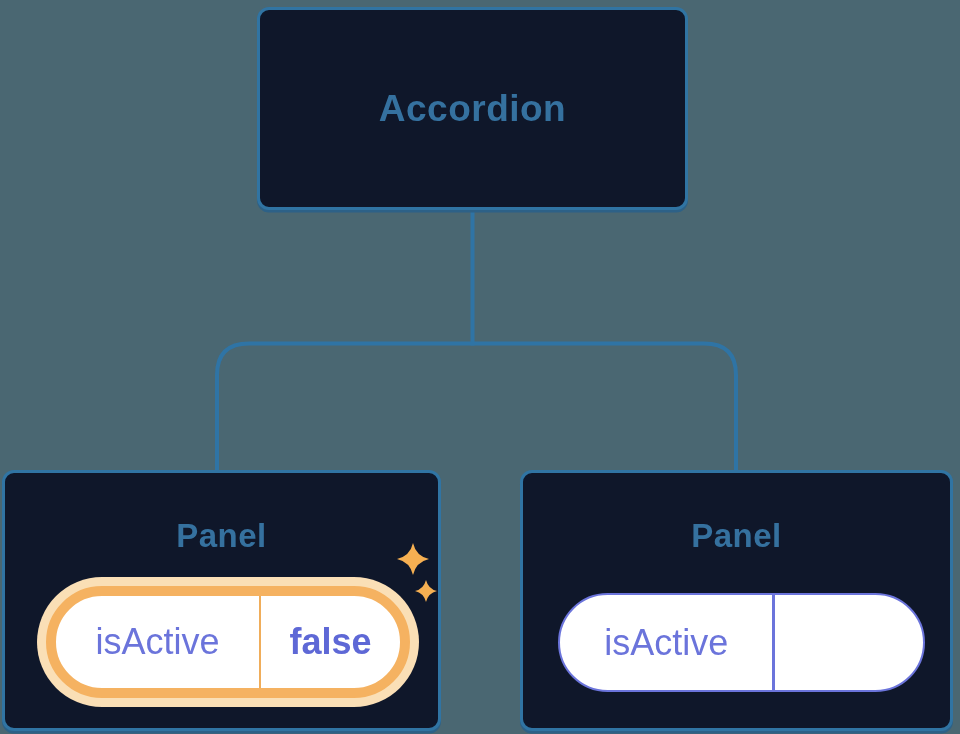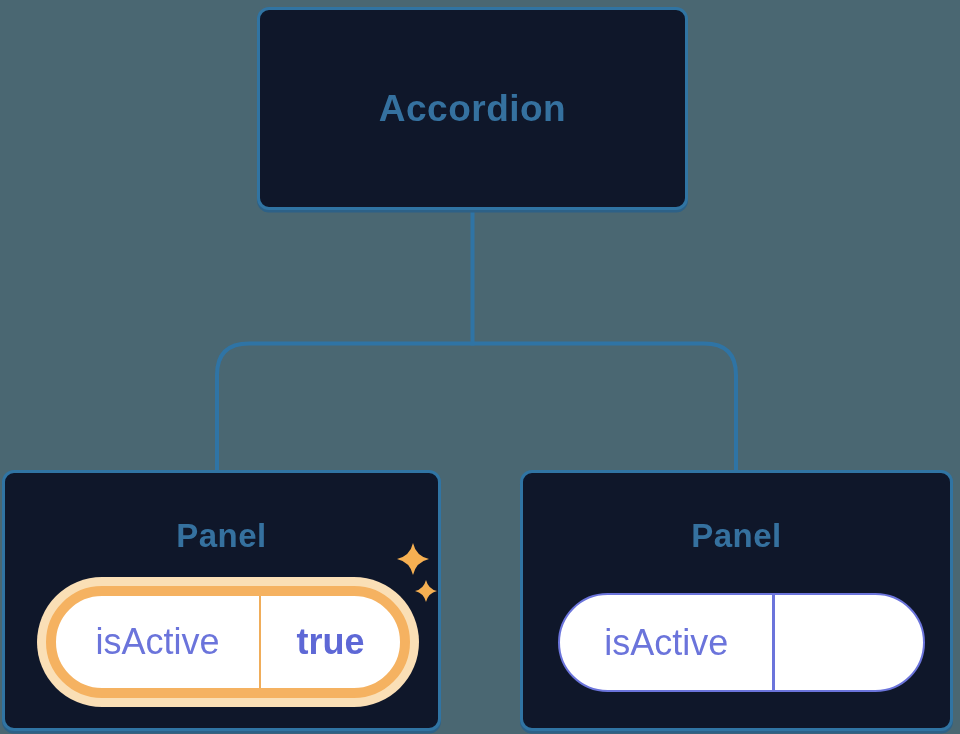--- a/index.html
+++ b/index.html
@@ -133,21 +133,21 @@
   <div class="node root-node">
     <span class="root-label">Accordion</span>
   </div>
 
   <div class="node panel-node panel-left">
     <div class="panel-title">Panel</div>
 
     <div class="pill-active">
       <div class="cell-key">isActive</div>
       <div class="pill-divider"></div>
-      <div class="cell-val">true</div>
+      <div class="cell-val">false</div>
     </div>
 
     <svg class="sparkles" viewBox="0 0 60 70" xmlns="http://www.w3.org/2000/svg">
       <path fill="#F6B052" d="M30 4 Q33 17 46 20 Q33 23 30 36 Q27 23 14 20 Q27 17 30 4 Z"></path>
       <path fill="#F6B052" d="M43 41 Q45.3 50 54 52 Q45.3 54 43 63 Q40.7 54 32 52 Q40.7 50 43 41 Z"></path>
     </svg>
   </div>
 
   <div class="node panel-node panel-right">
     <div class="panel-title">Panel</div>

